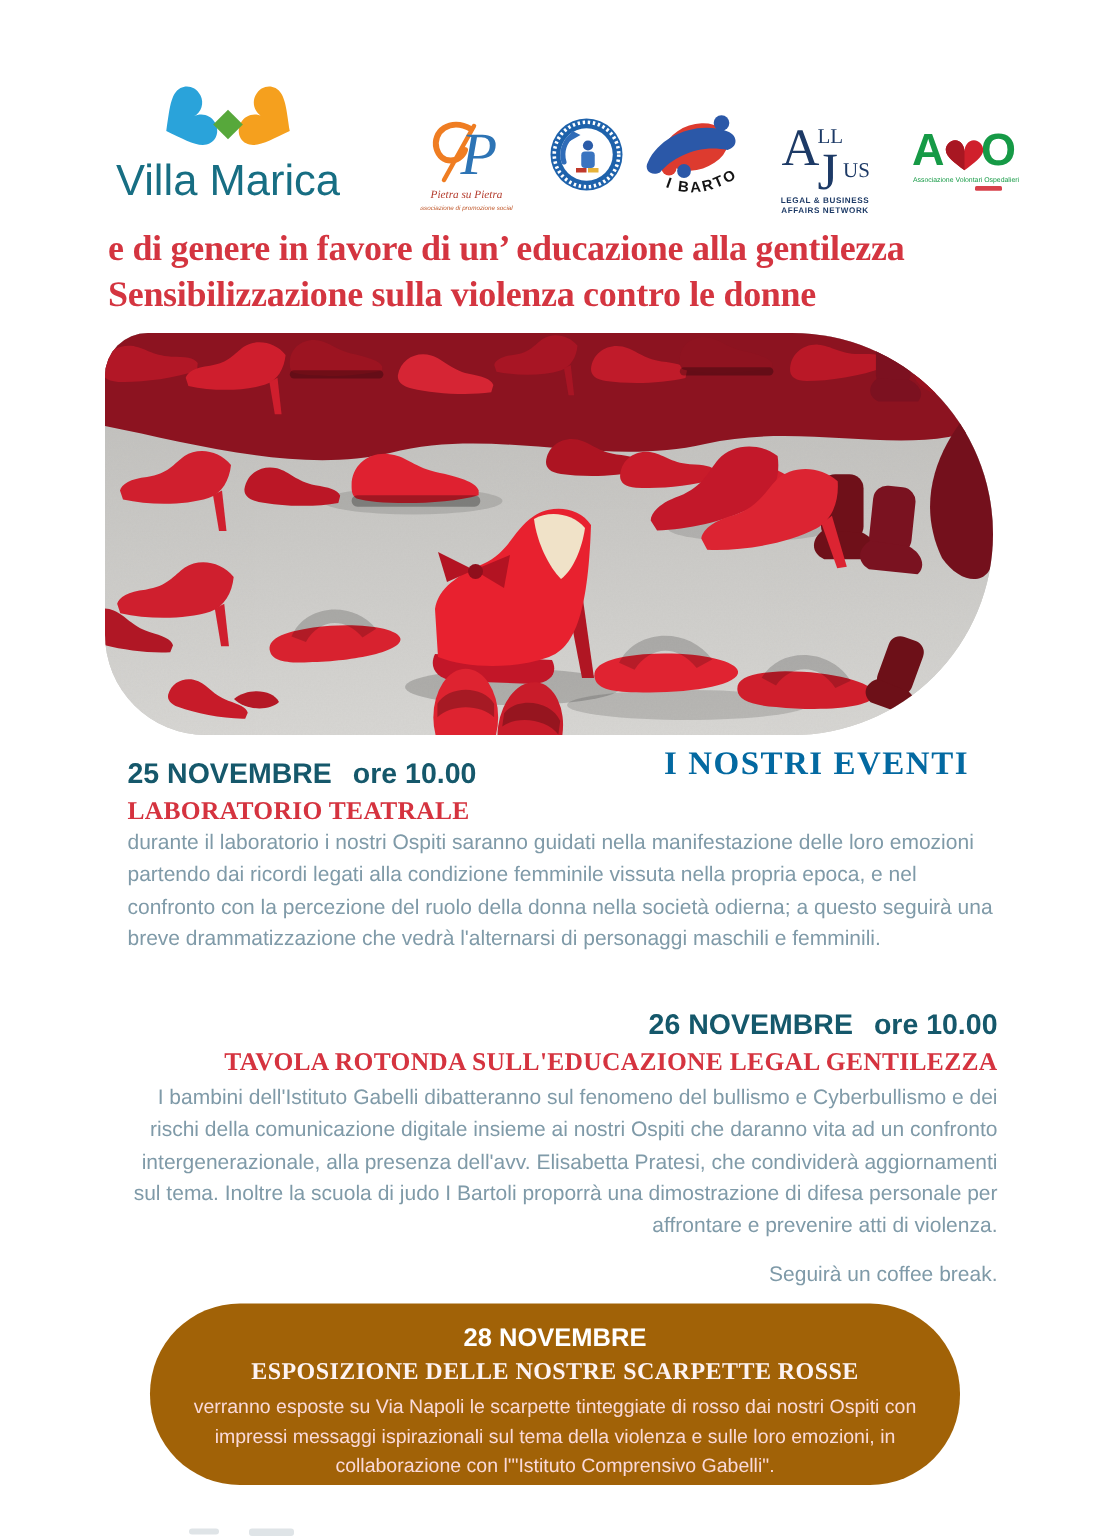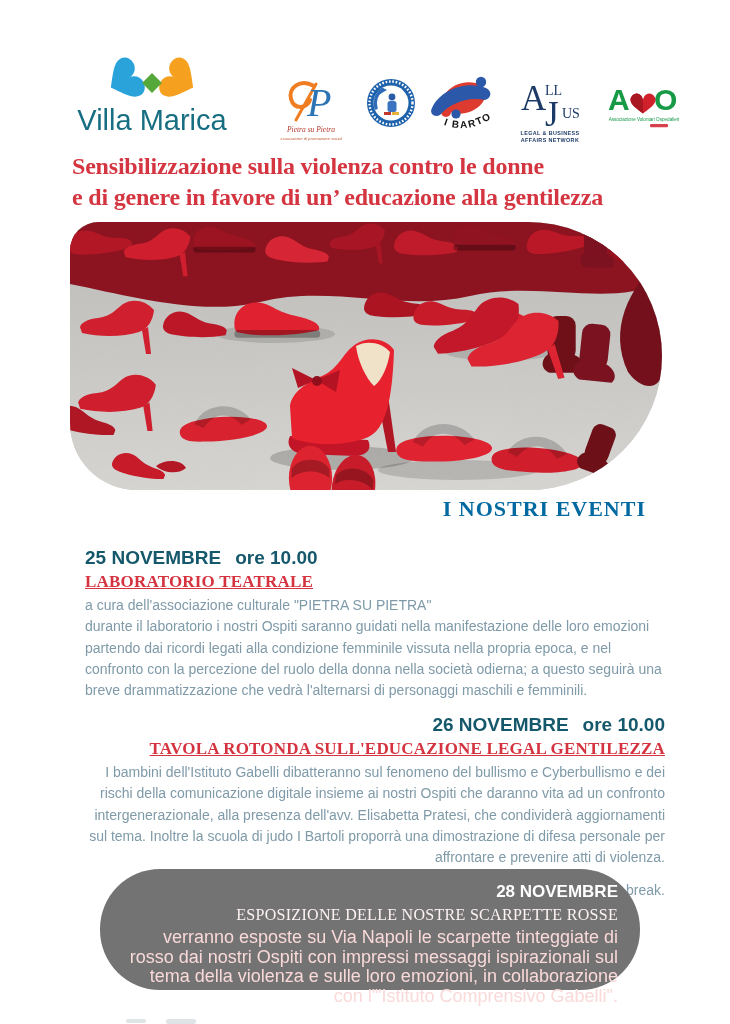--- a/index.html
+++ b/index.html
@@ -28,40 +28,40 @@
   }
   
   .events-heading{
     position:absolute;top:496px;right:84px;
     font-family:"Liberation Serif",serif;font-weight:700;
     font-size:22px;color:#0369a1;letter-spacing:1px;
   }
   .event{position:absolute;left:85px;width:580px;}
   .ev1{top:506px;}
   .ev2{top:673px;text-align:right;}
-  .ev-date{font-size:19px;font-weight:700;color:#15586b;margin-top:41px;}
+  .ev-date{font-size:19px;font-weight:700;color:#15586b;}
   .ev-time{margin-left:14px;}
   .ev-title{
     margin-top:3px;font-family:"Liberation Serif",serif;font-weight:700;
-    font-size:17px;color:#d5333f;letter-spacing:0.2px;text-decoration:underline;
+    font-size:17px;color:#d5333f;letter-spacing:0.2px;
   }
   .ev-text{margin-top:3px;font-size:14px;line-height:21.3px;color:#7f9aa8;}
   .ev-footer{font-size:14px;line-height:21.3px;color:#7f9aa8;margin-top:12px;}
   
   .banner{
     position:absolute;left:100px;top:869px;width:540px;height:121px;
-    background:#737373;border-radius:60px;color:#ffffff;text-align:right;
+    background:#a16207;border-radius:60px;color:#ffffff;text-align:center;
     box-sizing:border-box;padding:13px 22px 0 22px;
   }
   .banner-date{font-size:17px;font-weight:700;}
   .banner-title{
-    margin-top:4px;font-family:"Liberation Serif",serif;font-weight:400;
+    margin-top:4px;font-family:"Liberation Serif",serif;font-weight:700;
     font-size:16px;letter-spacing:0.3px;color:#fdf3f3;
   }
-  .banner-body{margin-top:4px;font-size:18px;line-height:19.5px;color:#fad9d9;}
+  .banner-body{margin-top:4px;font-size:13px;line-height:19.5px;color:#fad9d9;}
   
   .smudge{position:absolute;background:#dfe4e7;border-radius:2px;}
   .sm1{left:126px;top:1019px;width:20px;height:4px;}
   .sm2{left:166px;top:1019px;width:30px;height:5px;}
   svg text{font-family:"Liberation Sans",sans-serif;}
   svg .serif{font-family:"Liberation Serif",serif;}
 </style>
 </head>
 <body>
 
@@ -136,22 +136,22 @@
       <g transform="translate(39,16) scale(1.25)">
         <path d="M0,4 C0,1 -2,-2 -5,-2 C-8,-2 -10,1 -10,3 C-10,7 -5,10 0,14 C5,10 10,7 10,3 C10,1 8,-2 5,-2 C2,-2 0,1 0,4 Z" fill="#d0202c"></path>
         <path d="M0,4 C0,1 -2,-2 -5,-2 C-8,-2 -10,1 -10,3 C-10,7 -5,10 0,14 Z" fill="#a81722"></path>
       </g>
       <text x="40" y="41" text-anchor="middle" font-size="4.6" fill="#169a46">Associazione Volontari Ospedalieri</text>
       <rect x="46" y="44" width="18" height="3.2" rx="1" fill="#d0202c" opacity="0.85"></rect>
     </svg>
   </div>
 
   <div class="main-title">
+    <div>e di genere in favore di un’ educazione alla gentilezza</div>
     <div>Sensibilizzazione sulla violenza contro le donne</div>
-    <div>e di genere in favore di un’ educazione alla gentilezza</div>
   </div>
 
   <div class="photo" role="img" aria-label="Tante scarpe rosse su pavimento grigio">
     <svg width="592" height="268" viewBox="0 0 592 268">
       <defs>
         <linearGradient id="g-pav" x1="0" y1="0" x2="0" y2="1">
           <stop offset="0" stop-color="#bdbcb9"></stop>
             <stop offset="1" stop-color="#d8d7d4"></stop>
         </linearGradient>
         <filter id="speck">
@@ -238,21 +238,20 @@
     </svg>
   </div>
 
   <div class="events-heading">I NOSTRI EVENTI</div>
 
   <div class="event ev1">
     <div class="ev-date">
       <span>25 NOVEMBRE</span><span class="ev-time">ore 10.00</span>
     </div>
     <div class="ev-title">LABORATORIO TEATRALE</div>
-    <div class="ev-text">a cura dell'associazione culturale "PIETRA SU PIETRA"</div>
     <div class="ev-text" style="margin-top:0;">durante il laboratorio i nostri Ospiti saranno guidati nella manifestazione delle loro emozioni partendo dai ricordi legati alla condizione femminile vissuta nella propria epoca, e nel confronto con la percezione del ruolo della donna nella società odierna; a questo seguirà una breve drammatizzazione che vedrà l'alternarsi di personaggi maschili e femminili.</div>
   </div>
 
   <div class="event ev2">
     <div class="ev-date">
       <span>26 NOVEMBRE</span><span class="ev-time">ore 10.00</span>
     </div>
     <div class="ev-title">TAVOLA ROTONDA SULL'EDUCAZIONE LEGAL GENTILEZZA</div>
     <div class="ev-text">I bambini dell'Istituto Gabelli dibatteranno sul fenomeno del bullismo e Cyberbullismo e dei rischi della comunicazione digitale insieme ai nostri Ospiti che daranno vita ad un confronto intergenerazionale, alla presenza dell'avv. Elisabetta Pratesi, che condividerà aggiornamenti sul tema. Inoltre la scuola di judo I Bartoli proporrà una dimostrazione di difesa personale per affrontare e prevenire atti di violenza.</div>
     <div class="ev-footer">Seguirà un coffee break.</div>

